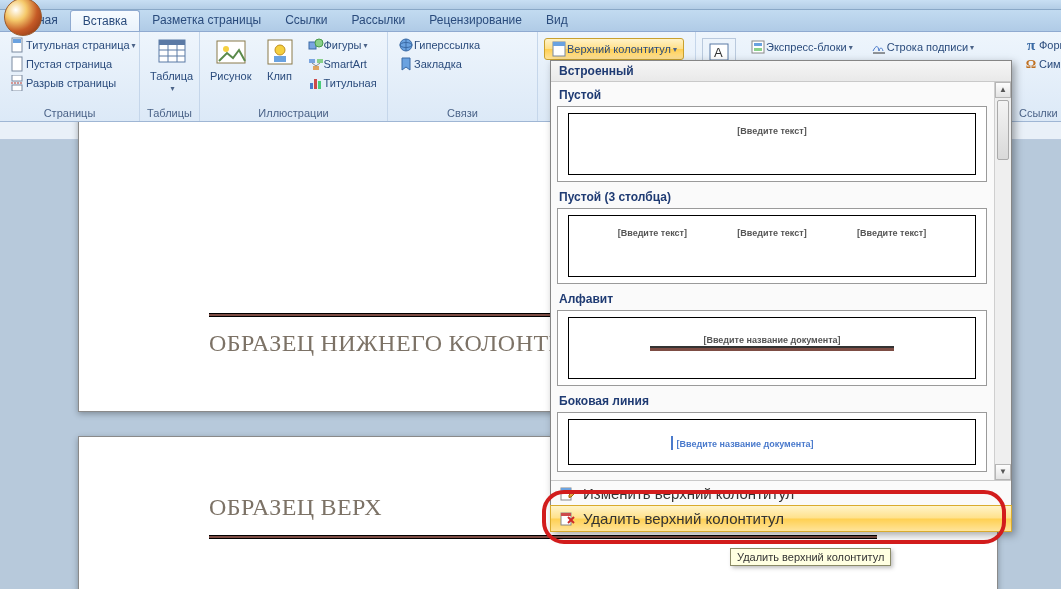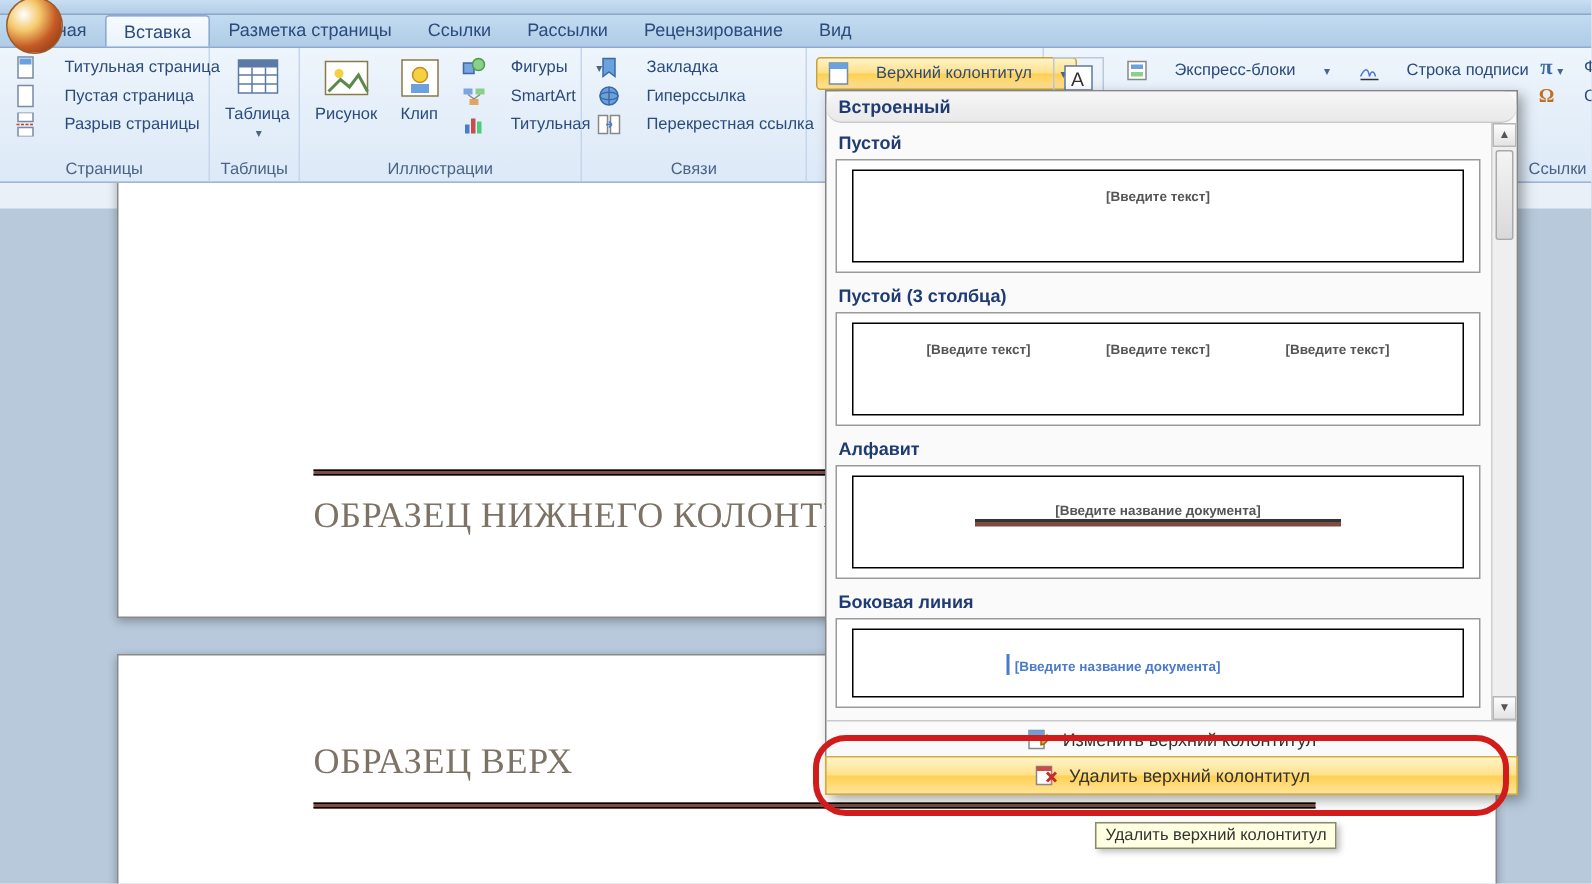--- a/index.html
+++ b/index.html
@@ -15,21 +15,21 @@
   .tab.active { background: linear-gradient(#f7fbff,#e9f2fb); border: 1px solid #8faad0; border-bottom: none; border-radius: 3px 3px 0 0; color: #2a4b7c; }
 
   
   .ribbon { height: 90px; background: linear-gradient(#eef5fc,#dce9f7); border-bottom: 1px solid #9fb6d4; display: flex; position: relative; }
   .group { border-right: 1px solid #c5d6ea; padding: 2px 6px 0; display: flex; flex-direction: column; }
   .group-body { flex: 1; display: flex; align-items: flex-start; gap: 4px; }
   .group-label { text-align: center; font-size: 11px; color: #4b6388; padding: 1px 0 2px; }
   .big-btn { display: flex; flex-direction: column; align-items: center; gap: 2px; padding: 2px 4px; font-size: 11px; color: #2a4b7c; cursor: pointer; }
   .big-btn .ic { width: 32px; height: 32px; display: flex; align-items: center; justify-content: center; }
   .small-col { display: flex; flex-direction: column; gap: 1px; }
-  .small-btn { display: flex; align-items: center; gap: 17px; padding: 1px 4px; font-size: 11px; color: #2a4b7c; cursor: pointer; white-space: nowrap; }
+  .small-btn { display: flex; align-items: center; gap: 0; padding: 1px 4px; font-size: 11px; color: #2a4b7c; cursor: pointer; white-space: nowrap; }
   .small-btn .sic { width: 16px; height: 16px; display: flex; align-items: center; justify-content: center; }
   .dd-arrow { font-size: 8px; color: #4b6388; margin-left: 2px; }
 
   
   svg { display: block; }
 
   
   .header-btn-active {
     background: linear-gradient(#fff3c8,#ffe08a 48%,#ffcf52 52%,#ffe39a);
     border: 1px solid #c9a12e; border-radius: 3px;
@@ -44,32 +44,32 @@
   .footer-line { position: absolute; left: 130px; right: 120px; height: 4px; background:#7d4d44; border-top:1px solid #000; border-bottom:1px solid #000; }
   .page1 .footer-line { top: 270px; }
   .page1 .footer-text { top: 286px; }
   .page2 .header-text { top: 56px; }
   .page2 .footer-line { top: 98px; }
 
   .rulerbar { position:absolute; left:0; top:0; height:18px; right:0; background: #e9f0f8; border-bottom:1px solid #b9c9dd; }
 
   
   .gallery { position: absolute; left: 550px; top: 60px; width: 462px; background: #fafafa; border: 1px solid #868686; box-shadow: 3px 3px 8px rgba(0,0,0,.35); z-index: 50; }
-  .gal-head { background: linear-gradient(#f6f6f6,#e9e9e9); border-bottom: 1px solid #c9c9c9; padding: 3px 8px; font-size: 12px; font-weight: bold; color: #1f3b73; border-radius: 10px; }
+  .gal-head { background: linear-gradient(#f6f6f6,#e9e9e9); border-bottom: 1px solid #c9c9c9; padding: 3px 8px; font-size: 12px; font-weight: bold; color: #1f3b73; }
   .gal-body { max-height: 408px; overflow: hidden; padding: 2px 6px 0; position: relative; }
   .gal-section-title { font-size: 12px; font-weight: bold; color: #1f3b73; margin: 4px 0 4px 2px; }
   .thumb { border: 1px solid #9a9a9a; background: #fff; margin: 0 0 8px 0; height: 76px; position: relative; overflow: hidden; }
   .thumb-inner { position:absolute; inset:6px 10px; border:1px solid #000; background:#fff; }
   .ph { font-size: 9px; color: #555; font-weight: bold; }
   .gal-scroll { position:absolute; right:0; top:0; bottom:0; width:17px; background:#efefef; border-left:1px solid #cfcfcf; }
   .gal-scroll .up, .gal-scroll .down { height:16px; background:linear-gradient(#fdfdfd,#e3e3e3); border:1px solid #b6b6b6; font-size:8px; text-align:center; line-height:14px; color:#555; }
   .gal-scroll .thumbbar { position:absolute; left:2px; right:2px; top:18px; height:60px; background:linear-gradient(#f4f4f4,#d9d9d9); border:1px solid #aaa; border-radius:2px; }
 
   .gal-footer { border-top: 1px solid #c9c9c9; }
-  .gal-menu { display: flex; align-items: center; gap: 8px; padding: 4px 8px; font-size: 12px; color: #333; cursor: pointer; justify-content: center; }
+  .gal-menu { display: flex; align-items: center; gap: 8px; padding: 4px 8px; font-size: 15px; color: #333; cursor: pointer; }
   .gal-menu .mic { width:16px; height:16px; }
   .gal-menu.hl {
     background: linear-gradient(#fff4c9,#ffe18b 48%,#ffd052 52%,#ffe49a);
     border: 1px solid #d9ab2e; margin: -1px;
   }
   .gal-menu.disabled { color:#9a9a9a; }
 
   .red-oval { position:absolute; border:4px solid #d21c1c; border-radius: 22px; pointer-events:none; z-index:60; }
 
   .tooltip { position:absolute; background:#ffffe1; border:1px solid #8a8a66; padding:2px 6px; font-size:11px; color:#333; z-index:70; box-shadow:2px 2px 4px rgba(0,0,0,.25); }
@@ -208,44 +208,34 @@
     </div>
     <div class="group-label">Иллюстрации</div>
   </div>
 
   <div class="group" style="width:150px">
     <div class="group-body">
       <div class="small-col" style="margin-top:2px">
         <div class="small-btn">
           <span class="sic">
             <svg width="16" height="16">
-                <path d="M4 2h8v12l-4-3-4 3z" fill="#6aa2e0" stroke="#3a6aa5"></path>
-              </svg>
-          </span>
-          <span>Закладка</span>
-        </div>
-        <div class="small-btn">
-          <span class="sic">
-            <svg width="16" height="16">
                 <circle cx="8" cy="8" r="6" fill="#6aa2e0" stroke="#3a6aa5"></circle>
                 <ellipse cx="8" cy="8" rx="6" ry="2.5" fill="none" stroke="#3a6aa5"></ellipse>
                 <line x1="8" y1="2" x2="8" y2="14" stroke="#3a6aa5"></line>
               </svg>
           </span>
           <span>Гиперссылка</span>
         </div>
         <div class="small-btn">
           <span class="sic">
             <svg width="16" height="16">
-                <rect x="1" y="2" width="6" height="12" fill="#fff" stroke="#888"></rect>
-                <rect x="9" y="2" width="6" height="12" fill="#fff" stroke="#888"></rect>
-                <path d="M6 8h4m0 0l-2-2m2 2l-2 2" stroke="#4a7acc" fill="none"></path>
-              </svg>
-          </span>
-          <span>Перекрестная ссылка</span>
+                <path d="M4 2h8v12l-4-3-4 3z" fill="#6aa2e0" stroke="#3a6aa5"></path>
+              </svg>
+          </span>
+          <span>Закладка</span>
         </div>
       </div>
     </div>
     <div class="group-label">Связи</div>
   </div>
 
   <div class="group" style="width:158px; padding-top:6px;">
     <div class="group-body">
       <div class="small-btn header-btn-active" style="padding:2px 6px">
         <span class="sic">

